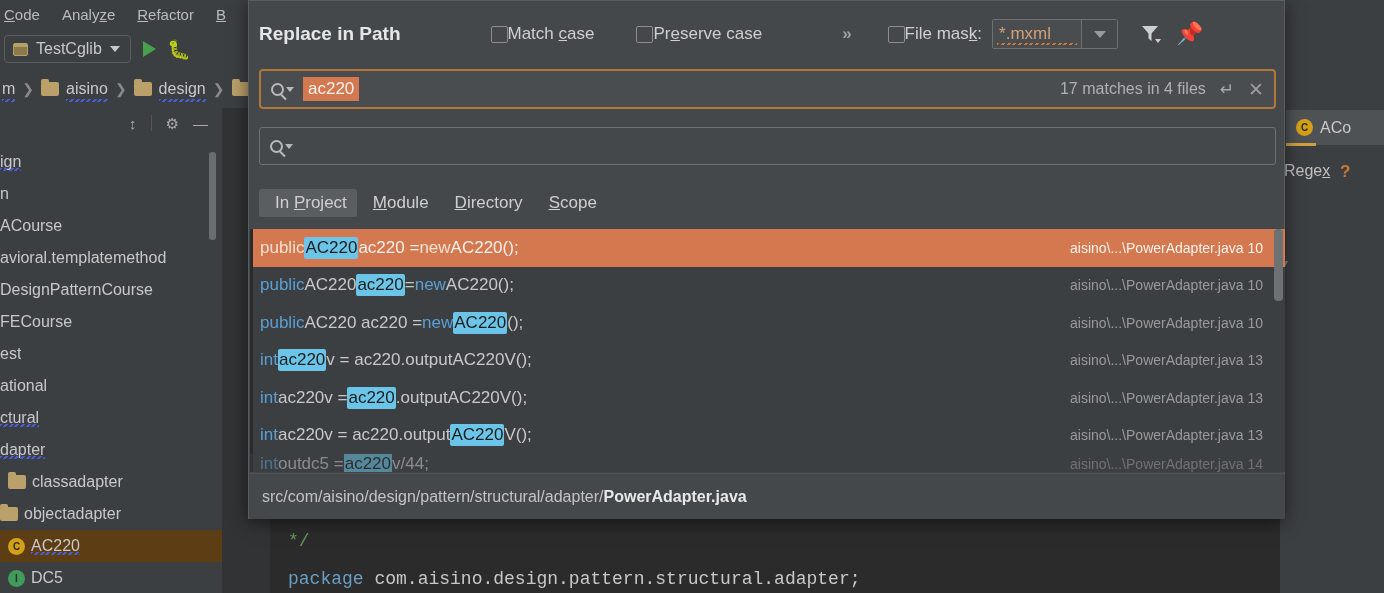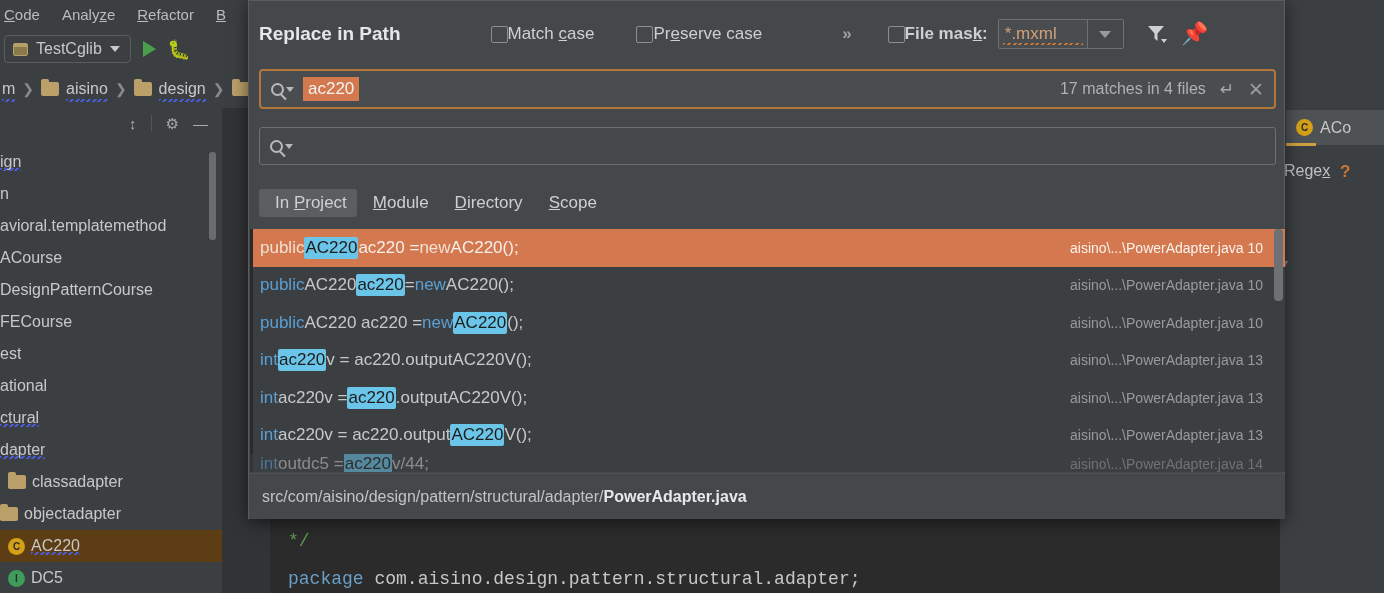--- a/index.html
+++ b/index.html
@@ -312,24 +312,24 @@
       <span class="sb-icon">—</span>
     </div>
     <div class="tree">
       <div class="tree-row">
           <span class="tree-label squig">ign</span>
         </div>
       <div class="tree-row">
           <span class="tree-label">n</span>
         </div>
       <div class="tree-row">
+          <span class="tree-label">ACourse</span>
+        </div>
+      <div class="tree-row">
           <span class="tree-label">avioral.templatemethod</span>
-        </div>
-      <div class="tree-row">
-          <span class="tree-label">ACourse</span>
         </div>
       <div class="tree-row">
           <span class="tree-label">DesignPatternCourse</span>
         </div>
       <div class="tree-row">
           <span class="tree-label">FECourse</span>
         </div>
       <div class="tree-row">
           <span class="tree-label">est</span>
         </div>
@@ -373,21 +373,21 @@
         <span>Match <u>c</u>ase</span>
       </span>
 
       <span class="cb-wrap">
         <span class="cb-box"></span>
         <span>Pr<u>e</u>serve case</span>
       </span>
 
       <span class="chev-more" style="margin-left:74px;">»</span>
 
-      <span class="cb-wrap" style="margin-left:30px;font-weight:bold;">
+      <span class="cb-wrap" style="margin-left:30px;">
         <span class="cb-box"></span>
         <span>File mas<u>k</u>:</span>
       </span>
 
       <span class="fm-field" style="margin-left:10px;">
         <span class="fm-input">*.mxml</span>
         <span class="fm-drop">
           <span class="fm-caret"></span>
         </span>
       </span>

